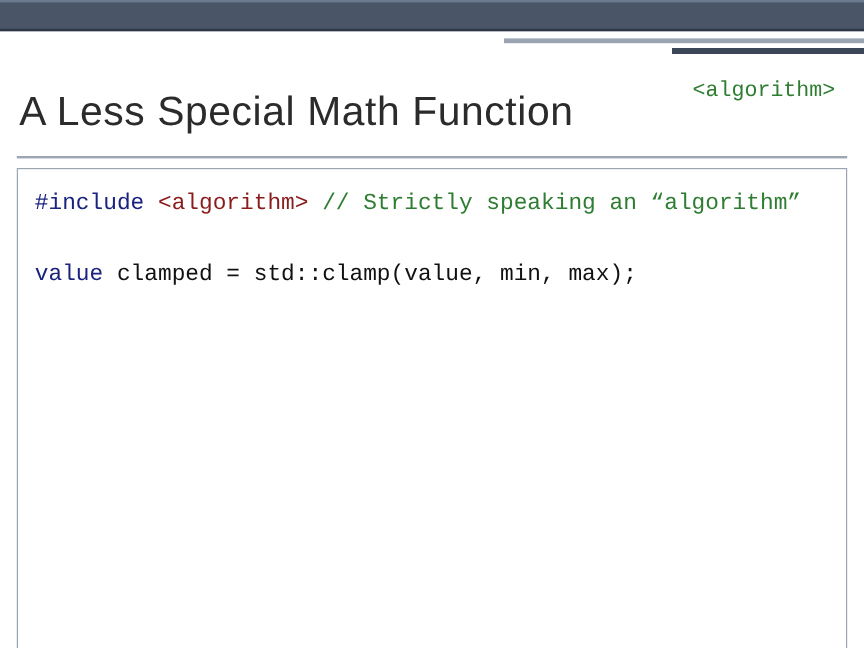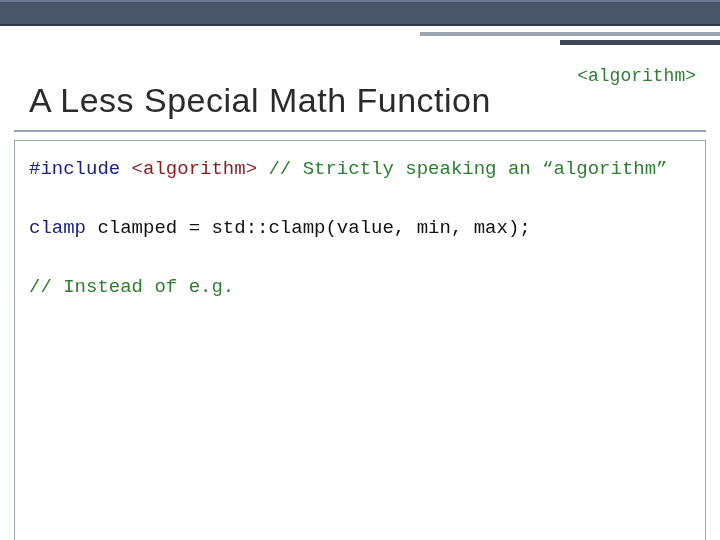--- a/index.html
+++ b/index.html
@@ -26,22 +26,22 @@
     background: #9aa5b1;
   }
   .accent-dark {
     position: absolute;
     right: 0; top: 14px;
     width: 160px; height: 5px;
     background: #3b4656;
   }
   .header-row {
     display: flex;
-    align-items: flex-end;
-    padding: 18px 28px 10px 29px;
+    align-items: center;
+    padding: 18px 28px 10px 16px;
   }
   .title {
     font-size: 34px;
     font-weight: 300;
     color: #2b2b2b;
     letter-spacing: 0.5px;
     flex: 1;
   }
   .header-tag {
     font-family: Consolas, "Courier New", monospace;
@@ -85,17 +85,16 @@
 </div>
 
 <hr class="rule">
 
 <div class="codebox">
   <div>
     <span class="kw">#include</span><span class="str"> &lt;algorithm&gt;</span><span class="cmt">  // Strictly speaking an “algorithm”</span>
   </div>
   <div class="blank"></div>
   <div>
-    <span class="kw">clamp</span><span> clamped = std::clamp(value, min, max);</span>
+    <span class="kw">value</span><span> clamped = std::clamp(value, min, max);</span>
   </div>
   <div class="blank"></div>
-  <div class="cmt">// Instead of e.g.</div>
 </div>
 
 </body></html>

